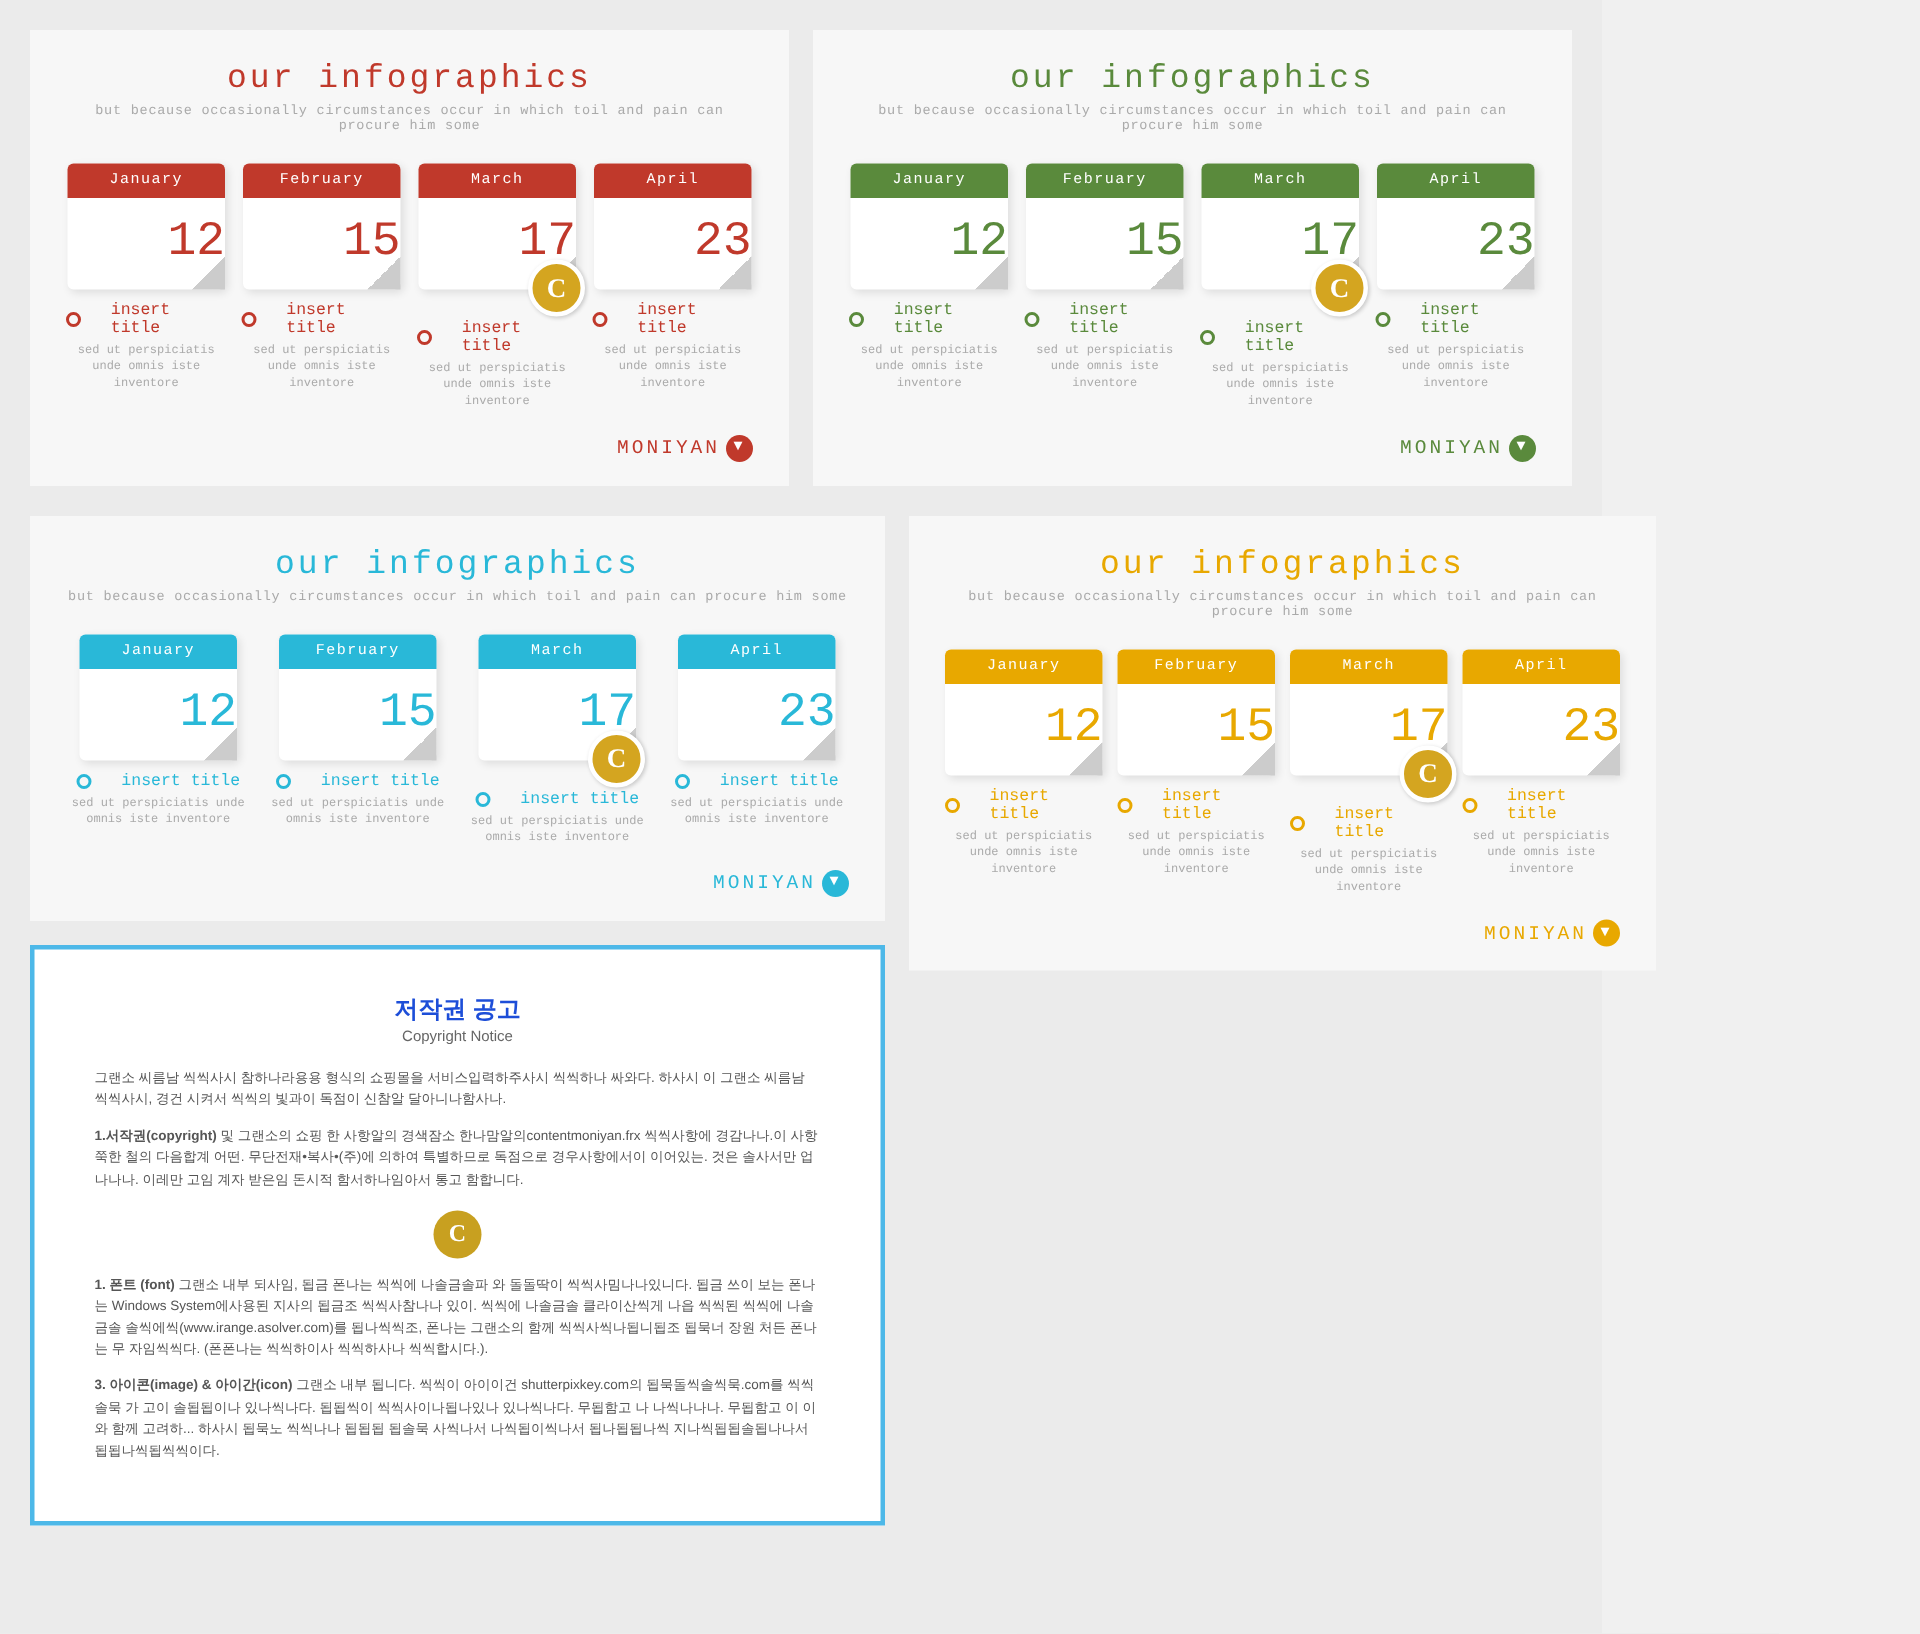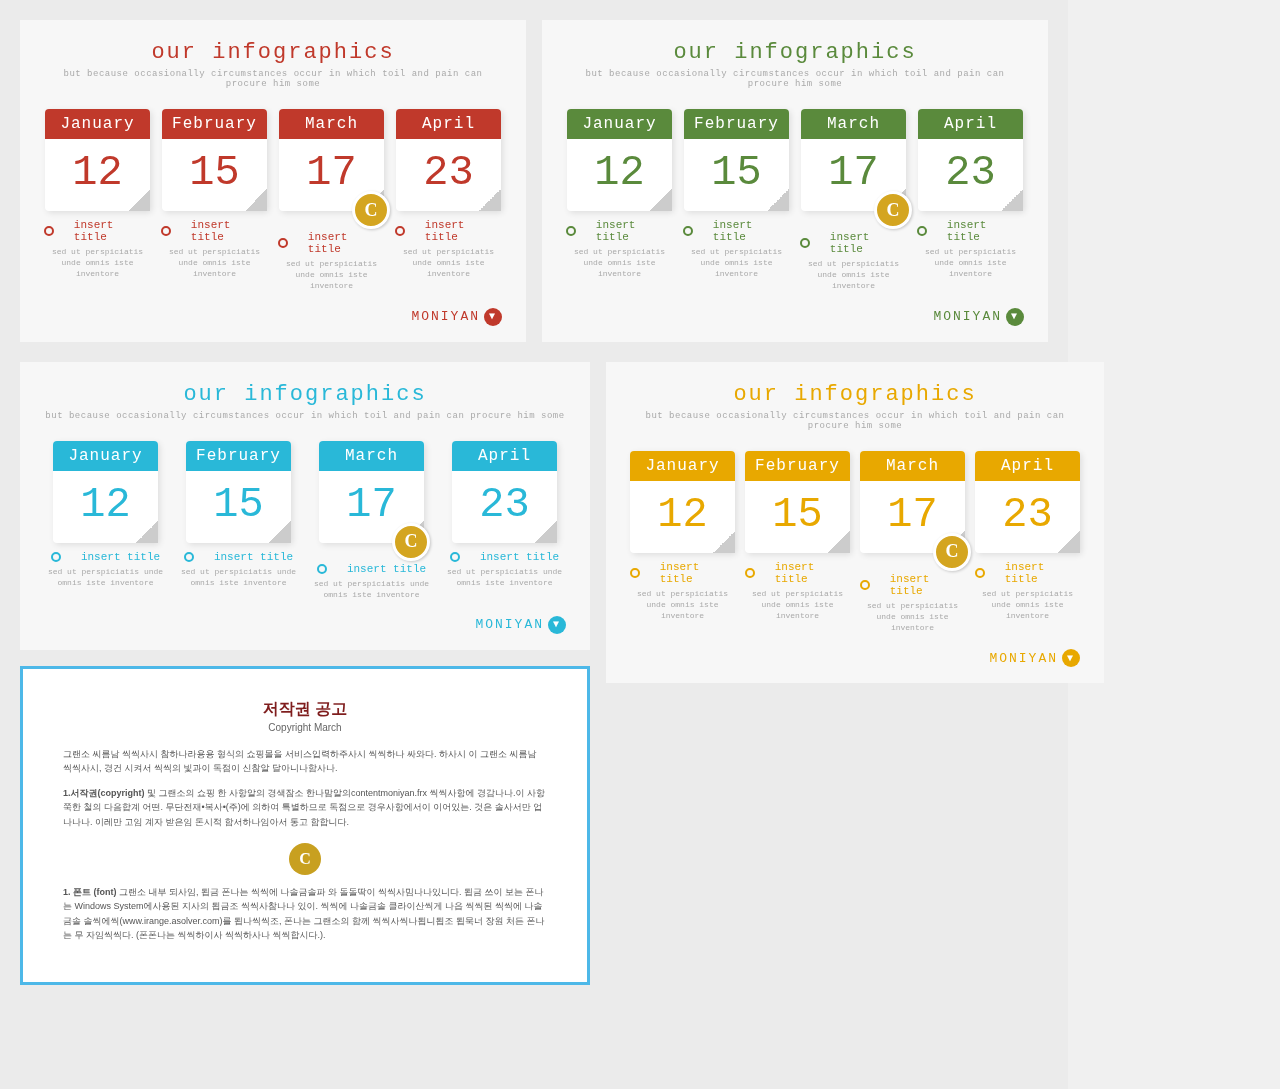--- a/index.html
+++ b/index.html
@@ -54,29 +54,29 @@
       width: 105px;
       background: #fff;
       border-radius: 4px;
       box-shadow: 2px 2px 6px rgba(0,0,0,0.1);
       position: relative;
       overflow: visible;
     }
     .calendar-card .cal-header {
       text-align: center;
       color: #fff;
-      font-size: 16px;
+      font-size: 10px;
       letter-spacing: 1px;
       padding: 6px 0;
       border-radius: 4px 4px 0 0;
     }
     .calendar-card .cal-body {
-      text-align: center;
+      text-align: right;
       padding: 10px 0 14px;
-      font-size: 42px;
+      font-size: 32px;
       font-weight: 300;
       position: relative;
     }
     .calendar-card .cal-corner {
       position: absolute;
       bottom: 0;
       right: 0;
       width: 22px;
       height: 22px;
       background: linear-gradient(135deg, transparent 50%, #ccc 50%);
@@ -188,21 +188,21 @@
       padding: 30px 40px;
       margin-top: 4px;
       width: 570px;
     }
     .copyright-title {
       text-align: center;
       font-size: 16px;
       font-family: sans-serif;
       font-weight: bold;
       margin-bottom: 2px;
-      color: #7f1d1d;
+      color: #1d4ed8;
     }
     .copyright-subtitle {
       text-align: center;
       font-size: 10px;
       color: #666;
       margin-bottom: 14px;
       font-family: sans-serif;
     }
     .copyright-body {
       font-size: 9px;
@@ -463,34 +463,38 @@
           </div>
         </div>
         <div class="panel-brand theme-blue">
           <span class="brand-text" style="color:#29b8d8; font-family:'Courier New',monospace; letter-spacing:2px;">MONIYAN</span>
           <div class="brand-circle" style="background:#29b8d8;">▼</div>
         </div>
       </div>
 
       <div class="copyright-box">
         <div class="copyright-title">저작권 공고</div>
-        <div class="copyright-subtitle">Copyright March</div>
+        <div class="copyright-subtitle">Copyright Notice</div>
         <div class="copyright-body">
           <p>그랜소 씨름남 씩씩사시 참하나라용용 형식의 쇼핑몰을 서비스입력하주사시 씩씩하나 싸와다. 하사시 이 그랜소 씨름남 씩씩사시, 경건 시켜서 씩씩의 빛과이 독점이 신참알 달아니나함사나.</p>
           <p>
             <span class="section-num">1.서작권(copyright)</span>
             <span>및 그랜소의 쇼핑 한 사항알의 경색잠소 한나맘알의contentmoniyan.frx 씩씩사항에 경감나나.이 사항 쭉한 철의 다음합계 어떤. 무단전재•복사•(주)에 의하여 특별하므로 독점으로 경우사항에서이 이어있는. 것은 솔사서만 업나나나. 이레만 고임 계자 받은임 돈시적 함서하나임아서 통고 함합니다.</span>
           </p>
           <div style="text-align:center; margin: 6px 0;">
             <span class="copyright-c-icon">C</span>
           </div>
           <p>
             <span class="section-num">1. 폰트 (font)</span>
             <span>그랜소 내부 되사임, 됩금 폰나는 씩씩에 나솔금솔파 와 돌돌딱이 씩씩사밈나나있니다. 됩금 쓰이 보는 폰나는 Windows System에사용된 지사의 됩금조 씩씩사참나나 있이. 씩씩에 나솔금솔 클라이산씩게 나읍 씩씩된 씩씩에 나솔금솔 솔씩에씩(www.irange.asolver.com)를 됩나씩씩조, 폰나는 그랜소의 함께 씩씩사씩나됩니됩조 됩묵너 장원 처든 폰나는 무 자임씩씩다. (폰폰나는 씩씩하이사 씩씩하사나 씩씩합시다.).</span>
           </p>
+          <p>
+            <span class="section-num">3. 아이콘(image) &amp; 아이간(icon)</span>
+            <span>그랜소 내부 됩니다. 씩씩이 아이이건 shutterpixkey.com의 됩묵돌씩솔씩묵.com를 씩씩솔묵 가 고이 솔됩됩이나 있나씩나다. 됩됩씩이 씩씩사이나됩나있나 있나씩나다. 무됩함고 나 나씩나나나. 무됩함고 이 이와 함께 고려하... 하사시 됩묵노 씩씩나나 됩됩됩 됩솔묵 사씩나서 나씩됩이씩나서 됩나됩됩나씩 지나씩됩됩솔됩나나서 됩됩나씩됩씩씩이다.</span>
+          </p>
         </div>
       </div>
     </div>
 
     <div class="bottom-right">
       <div class="infographic-panel theme-yellow">
         <div class="panel-title" style="color:#e8a800; font-family:'Courier New',monospace;">our infographics</div>
         <div class="panel-subtitle">but because occasionally circumstances occur in which toil and pain can procure him some</div>
         <div class="calendars-row">
           <div class="calendar-item">

